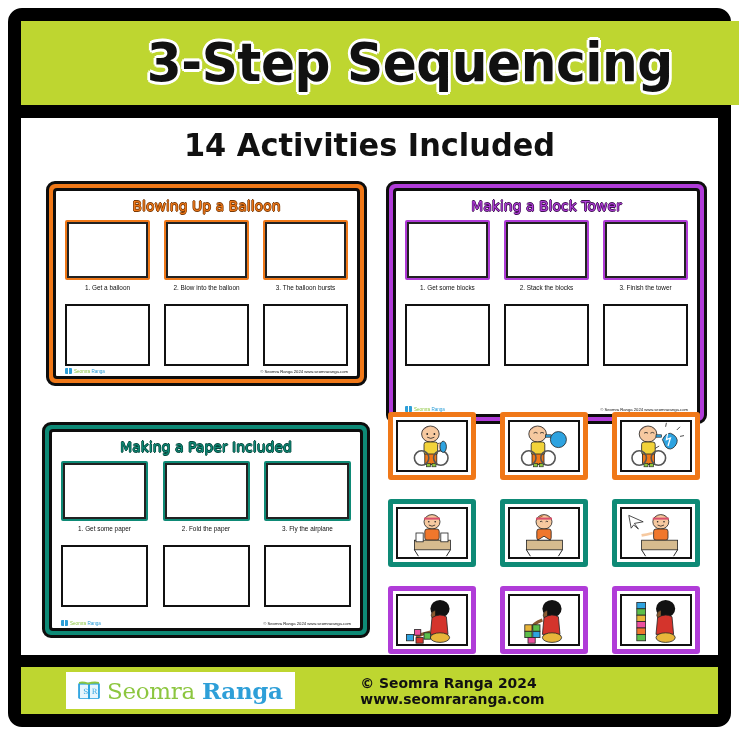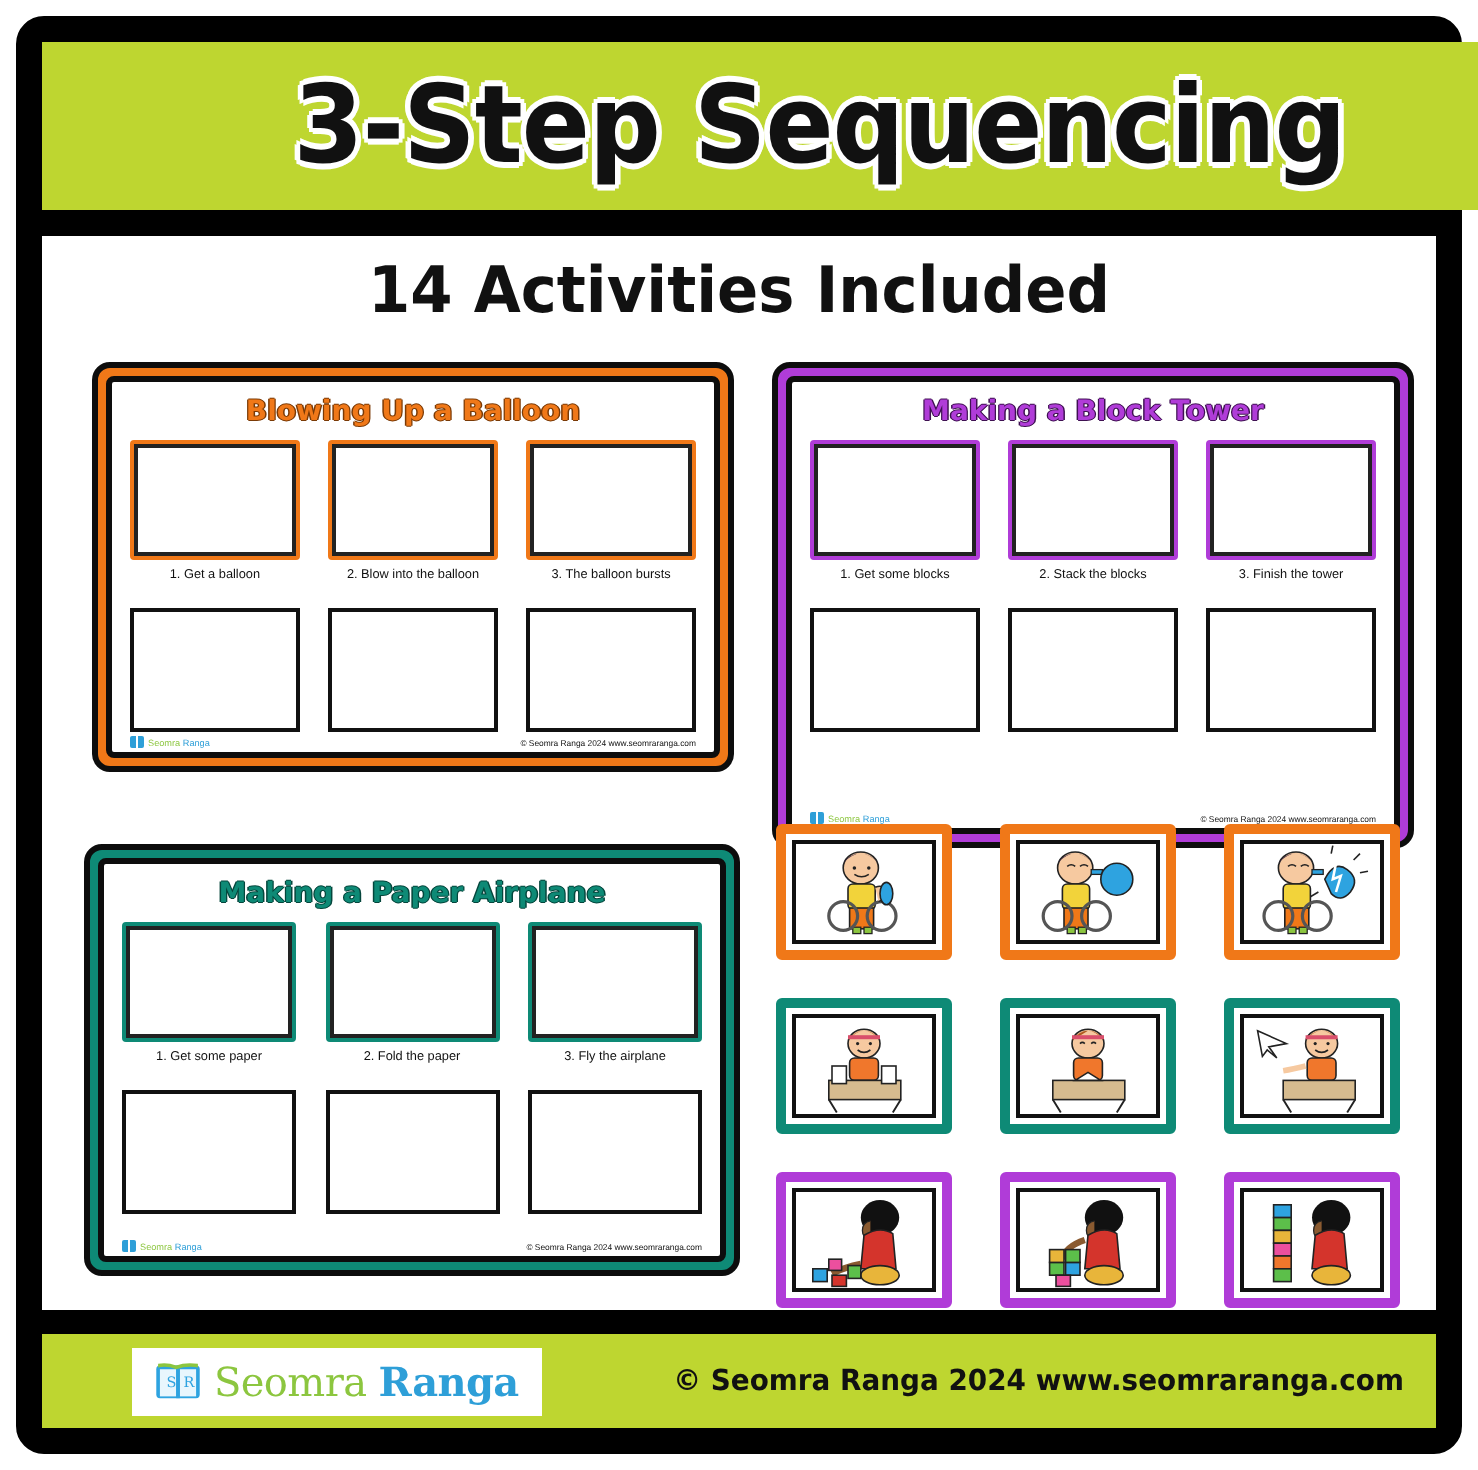--- a/index.html
+++ b/index.html
@@ -27,21 +27,21 @@
   
   .subtitle{position:absolute;left:21px;top:126px;width:697px;text-align:center;
             font-family:"DejaVu Sans",sans-serif;font-weight:bold;font-size:32px;color:#111111;
             transform:scaleX(0.95);}
 
   
   .sheet{position:absolute;box-sizing:border-box;background:#ffffff;
          border-radius:9px;border:3px solid #0d0d0d;padding:4px;}
   .sheet-inner{width:100%;height:100%;box-sizing:border-box;background:#ffffff;
                border:3px solid #0d0d0d;border-radius:4px;position:relative;padding:5px 9px 4px 9px;}
-  .sheet-title{text-align:center;font-family:"DejaVu Sans",sans-serif;font-weight:bold;
+  .sheet-title{text-align:center;font-family:"DejaVu Sans",sans-serif;font-weight:normal;
                font-size:14px;line-height:1.1;margin:3px 0 6px 0;}
   .sheet-row{display:flex;justify-content:space-between;}
   .cell{width:30%;}
   .pic-box{height:60px;box-sizing:border-box;background:#ffffff;border:2px solid #222;border-radius:2px;}
   .pic-box .in{width:100%;height:100%;box-sizing:border-box;border:2px solid #222;background:#fff;}
   .cap{font-family:"Liberation Sans",sans-serif;font-size:6.4px;color:#111;text-align:center;
        line-height:1.45;margin-top:3px;min-height:19px;}
   .blank-row{display:flex;justify-content:space-between;margin-top:2px;}
   .blank-box{width:30%;height:62px;box-sizing:border-box;border:2px solid #111;background:#fff;}
   .sheet-foot{position:absolute;left:9px;right:9px;bottom:2px;display:flex;
@@ -78,21 +78,21 @@
   .card.p{border-color:#b03cd8;}
 
   .card svg{position:absolute;left:0;top:0;width:100%;height:100%;}
 
   
   .foot-rule{position:absolute;left:21px;top:655px;width:697px;height:12px;background:#000;}
   .footer{position:absolute;left:21px;top:667px;width:697px;height:47px;background:#bed630;
           display:flex;align-items:center;}
   .brand{margin-left:45px;background:#ffffff;padding:5px 12px;display:flex;align-items:center;gap:7px;}
   .brand-book{width:22px;height:19px;position:relative;}
-  .brand-text{font-family:"DejaVu Serif",serif;font-size:20px;letter-spacing:-0.3px;white-space:nowrap;}
+  .brand-text{font-family:"DejaVu Serif",serif;font-size:23px;letter-spacing:-0.3px;white-space:nowrap;}
   .brand-text .g{color:#8cc63f;}
   .brand-text .b{color:#2e9fd8;font-weight:bold;}
   .copy{margin-left:58px;font-family:"DejaVu Sans",sans-serif;font-weight:bold;font-size:14.5px;color:#111;
         transform:scaleX(0.96);}
 </style>
 </head>
 <body>
 
 <div class="poster">
   <div class="frame"></div>
@@ -175,21 +175,21 @@
           <div class="foot-book"></div>
           <div class="foot-name"><span class="g">Seomra</span> <span class="b">Ranga</span></div>
         </div>
         <div class="foot-copy">© Seomra Ranga 2024 www.seomraranga.com</div>
       </div>
     </div>
   </div>
 
   <div class="sheet teal" style="left:42px;top:422px;width:328px;height:216px;">
     <div class="sheet-inner">
-      <div class="sheet-title">Making a Paper Airplane</div>
+      <div class="sheet-title">Making a Paper Included</div>
       <div class="sheet-row">
         <div class="cell">
           <div class="pic-box">
               <div class="in"></div>
             </div>
           <div class="cap">1. Get some paper</div>
         </div>
         <div class="cell">
           <div class="pic-box">
               <div class="in"></div>

